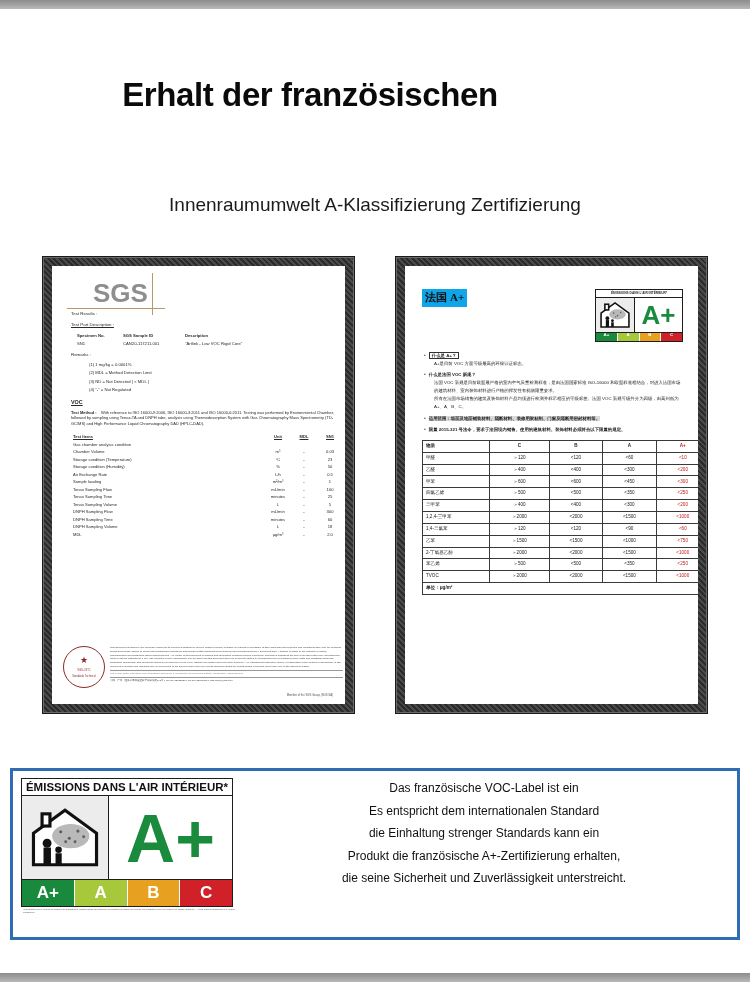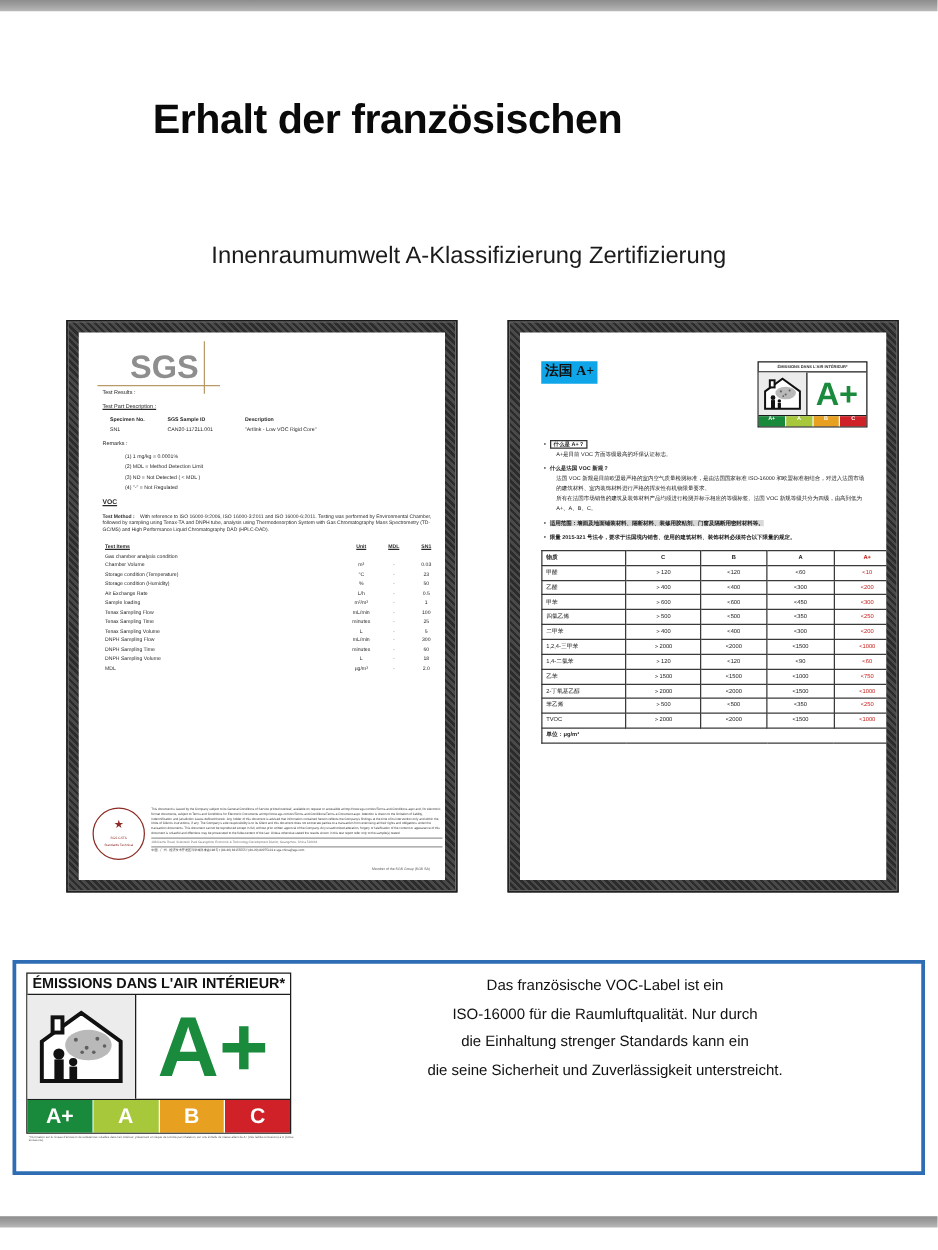--- a/index.html
+++ b/index.html
@@ -52,21 +52,21 @@
     width: 750px;
     text-align: center;
     font-size: 19px;
     color: #1b1b1b;
   }
 
   
   .docs-row {
     position: absolute;
     top: 256px;
-    left: 53px;
+    left: 42px;
     width: 666px;
     height: 458px;
     display: flex;
     justify-content: space-between;
     align-items: flex-end;
   }
   .doc-frame {
     width: 313px;
     height: 458px;
     box-sizing: border-box;
@@ -651,19 +651,20 @@
         <span class="g-a" style="line-height:26px;">A</span>
         <span class="g-b" style="line-height:26px;">B</span>
         <span class="g-c" style="line-height:26px;">C</span>
       </div>
     </div>
     <div class="fl-foot" style="width:212px;">*Information sur le niveau d'émission de substances volatiles dans l'air intérieur, présentant un risque de toxicité par inhalation, sur une échelle de classe allant de A+ (très faibles émissions) à C (fortes émissions).</div>
   </div>
 
   <div class="info-text">
     <p>Das französische VOC-Label ist ein</p>
-    <p>ISO-16000 für die Raumluftqualität. Nur durch</p>
+    <p>Es entspricht dem internationalen Standard</p>
     <p>die Einhaltung strenger Standards kann ein</p>
+    <p>Produkt die französische A+-Zertifizierung erhalten,</p>
     <p>die seine Sicherheit und Zuverlässigkeit unterstreicht.</p>
   </div>
 </div>
 
 <div class="edge-strip bottom"></div>
 
 </body></html>

